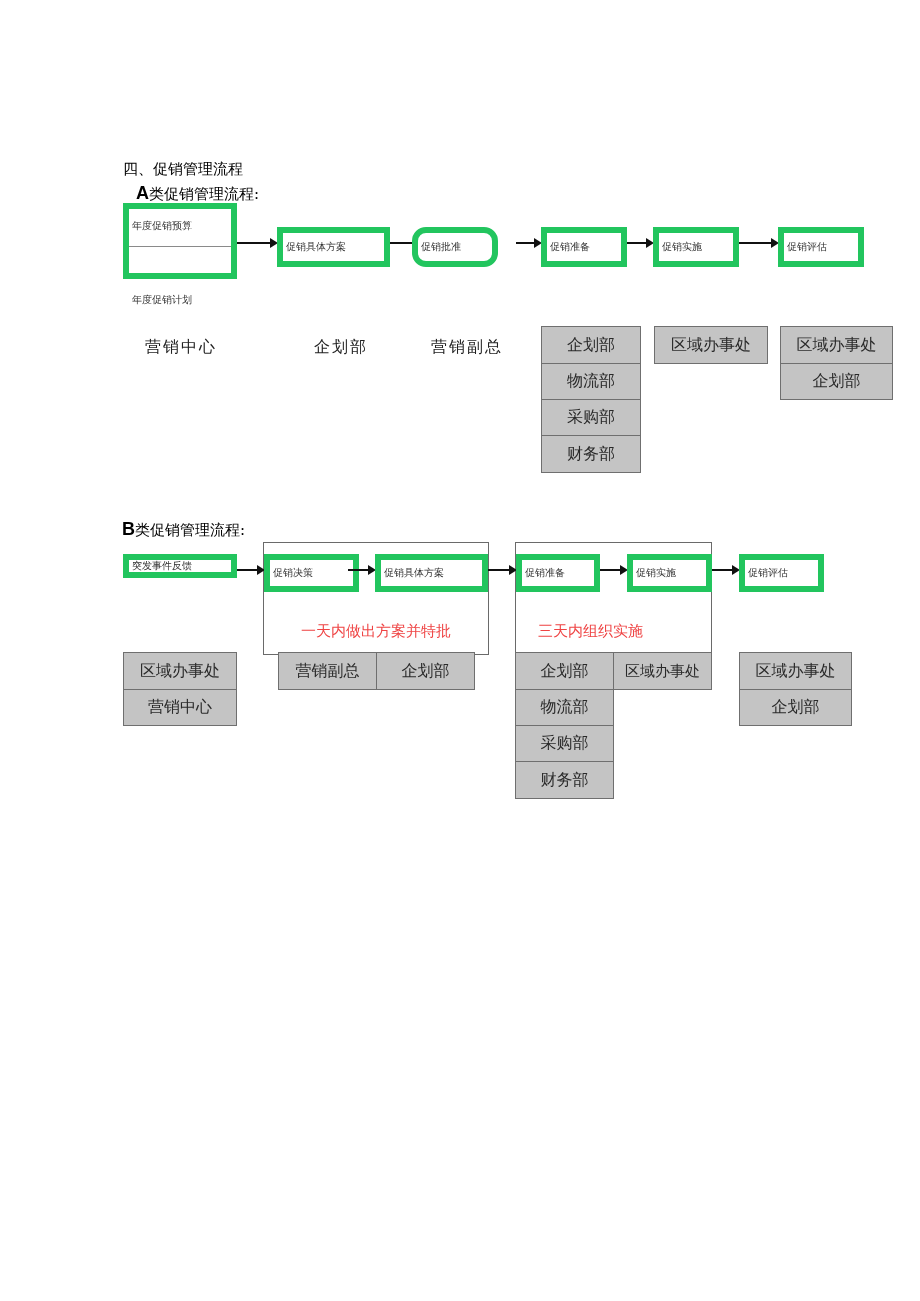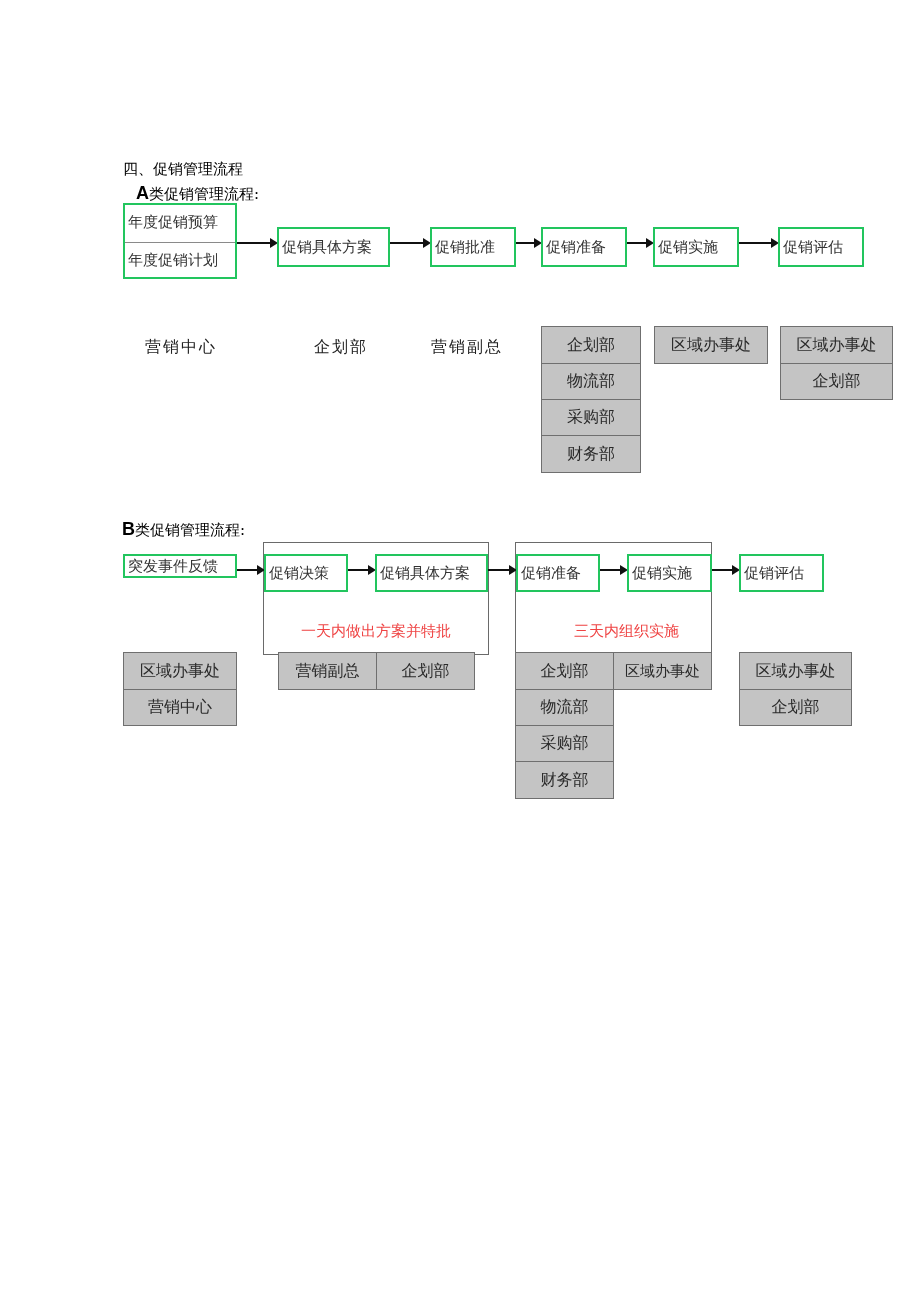--- a/index.html
+++ b/index.html
@@ -1,50 +1,50 @@
 <!DOCTYPE html>
 <html><head>
 <meta charset="utf-8">
 <style>
   html, body { margin:0; padding:0; }
   body { width:920px; height:1301px; background:#ffffff; position:relative; overflow:hidden;
          font-family: "DejaVu Serif", "Liberation Serif", serif; color:#222; }
   .abs { position:absolute; }
   .heading { font-size:15px; color:#000000; white-space:nowrap; }
   .heading .letter { font-family:"Liberation Sans", sans-serif; font-weight:bold; font-size:18px; }
-  .box { position:absolute; border:2px solid #22c55e; background:#fff; box-sizing:border-box;
-         font-size:15px; color:#333; padding:0 3px; display:flex; align-items:center; white-space:nowrap; }
+  .box { position:absolute; border:6px solid #22c55e; background:#fff; box-sizing:border-box;
+         font-size:10px; color:#333; padding:0 3px; display:flex; align-items:center; white-space:nowrap; }
   .gbox { position:absolute; background:#c4c4c4; border:1px solid #6f6f6f; box-sizing:border-box;
           font-size:16px; color:#2a2a2a; display:flex; align-items:center; justify-content:center; white-space:nowrap; }
   .group { position:absolute; border:1px solid #6a6a6a; background:transparent; box-sizing:border-box; }
   .grouplabel { position:absolute; font-size:15px; color:#ef4444; white-space:nowrap; text-align:center; }
   .plain { position:absolute; font-size:16px; color:#222; white-space:nowrap; letter-spacing:2px; }
   .arrow { position:absolute; height:2px; background:#111; }
   .arrow::after { content:""; position:absolute; right:-2px; top:-4px; border-left:8px solid #111;
                   border-top:5px solid transparent; border-bottom:5px solid transparent; }
 </style>
 </head>
 <body>
 
 <div class="abs heading" style="left:123px;top:160px;">四、促销管理流程</div>
 
 <div class="abs heading" style="left:136px;top:183px;">
   <span class="letter">A</span><span>类促销管理流程:</span>
 </div>
 
 <div class="box" style="left:123px;top:203px;width:114px;height:76px;padding:0;display:block;">
   <div style="height:38px;line-height:34px;padding-left:3px;border-bottom:1px solid #8a8a8a;box-sizing:border-box;">年度促销预算</div>
-  <div style="height:36px;line-height:34px;padding-left:3px;">年度促销计划</div>
+  <div style="height:36px;line-height:34px;padding-left:3px;margin-top:36px;">年度促销计划</div>
 </div>
 <div class="arrow" style="left:237px;top:242px;width:39px;"></div>
 
 <div class="box" style="left:277px;top:227px;width:113px;height:40px;">促销具体方案</div>
 <div class="arrow" style="left:390px;top:242px;width:39px;"></div>
 
-<div class="box" style="left:430px;top:227px;width:86px;height:40px;">促销批准</div>
+<div class="box" style="left:412px;top:227px;width:86px;height:40px;border-radius:14px;">促销批准</div>
 <div class="arrow" style="left:516px;top:242px;width:24px;"></div>
 
 <div class="box" style="left:541px;top:227px;width:86px;height:40px;">促销准备</div>
 <div class="arrow" style="left:627px;top:242px;width:25px;"></div>
 
 <div class="box" style="left:653px;top:227px;width:86px;height:40px;">促销实施</div>
 <div class="arrow" style="left:739px;top:242px;width:38px;"></div>
 
 <div class="box" style="left:778px;top:227px;width:86px;height:40px;">促销评估</div>
 
@@ -63,26 +63,26 @@
 <div class="gbox" style="left:780px;top:363px;width:113px;height:37px;">企划部</div>
 
 <div class="abs heading" style="left:122px;top:519px;">
   <span class="letter">B</span><span>类促销管理流程:</span>
 </div>
 
 <div class="group" style="left:263px;top:542px;width:226px;height:113px;"></div>
 <div class="grouplabel" style="left:263px;top:622px;width:226px;">一天内做出方案并特批</div>
 
 <div class="group" style="left:515px;top:542px;width:197px;height:113px;"></div>
-<div class="grouplabel" style="left:528px;top:622px;width:197px;">三天内组织实施</div>
+<div class="grouplabel" style="left:492px;top:622px;width:197px;">三天内组织实施</div>
 
 <div class="box" style="left:123px;top:554px;width:114px;height:24px;">突发事件反馈</div>
 <div class="arrow" style="left:237px;top:569px;width:26px;"></div>
 
-<div class="box" style="left:264px;top:554px;width:84px;height:38px;">促销决策</div>
+<div class="box" style="left:264px;top:554px;width:95px;height:38px;">促销决策</div>
 <div class="arrow" style="left:348px;top:569px;width:26px;"></div>
 
 <div class="box" style="left:375px;top:554px;width:113px;height:38px;">促销具体方案</div>
 <div class="arrow" style="left:488px;top:569px;width:27px;"></div>
 
 <div class="box" style="left:516px;top:554px;width:84px;height:38px;">促销准备</div>
 <div class="arrow" style="left:600px;top:569px;width:26px;"></div>
 
 <div class="box" style="left:627px;top:554px;width:85px;height:38px;">促销实施</div>
 <div class="arrow" style="left:712px;top:569px;width:26px;"></div>

